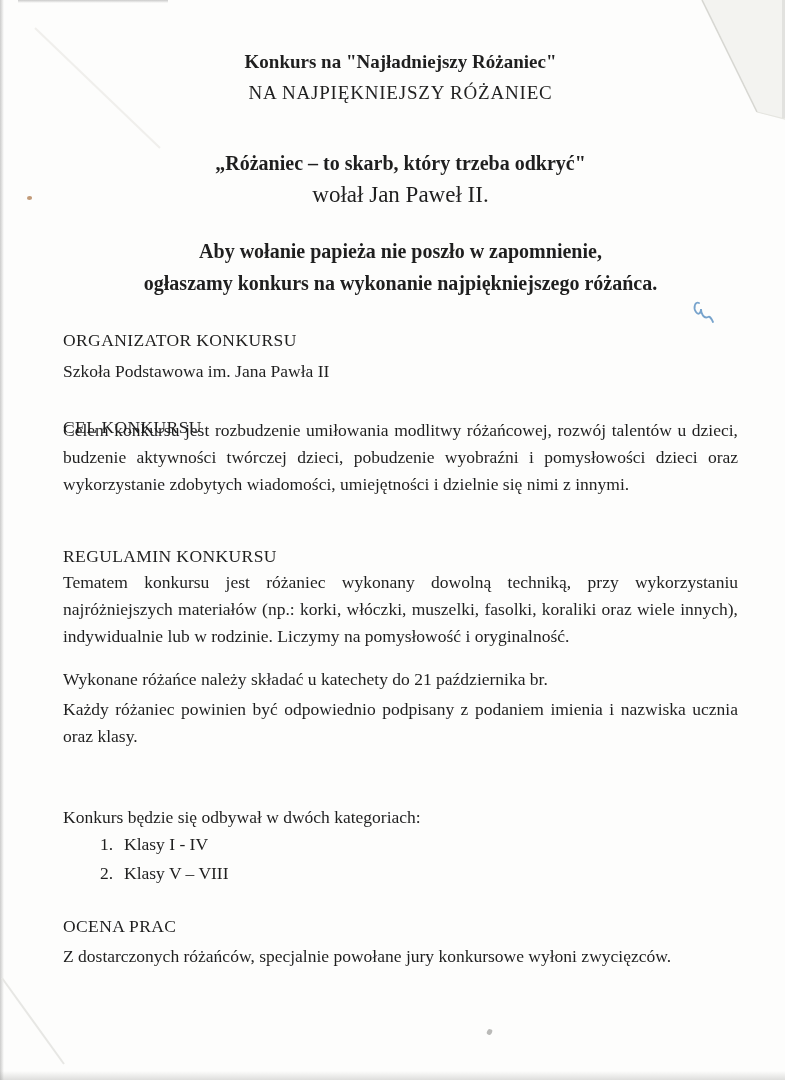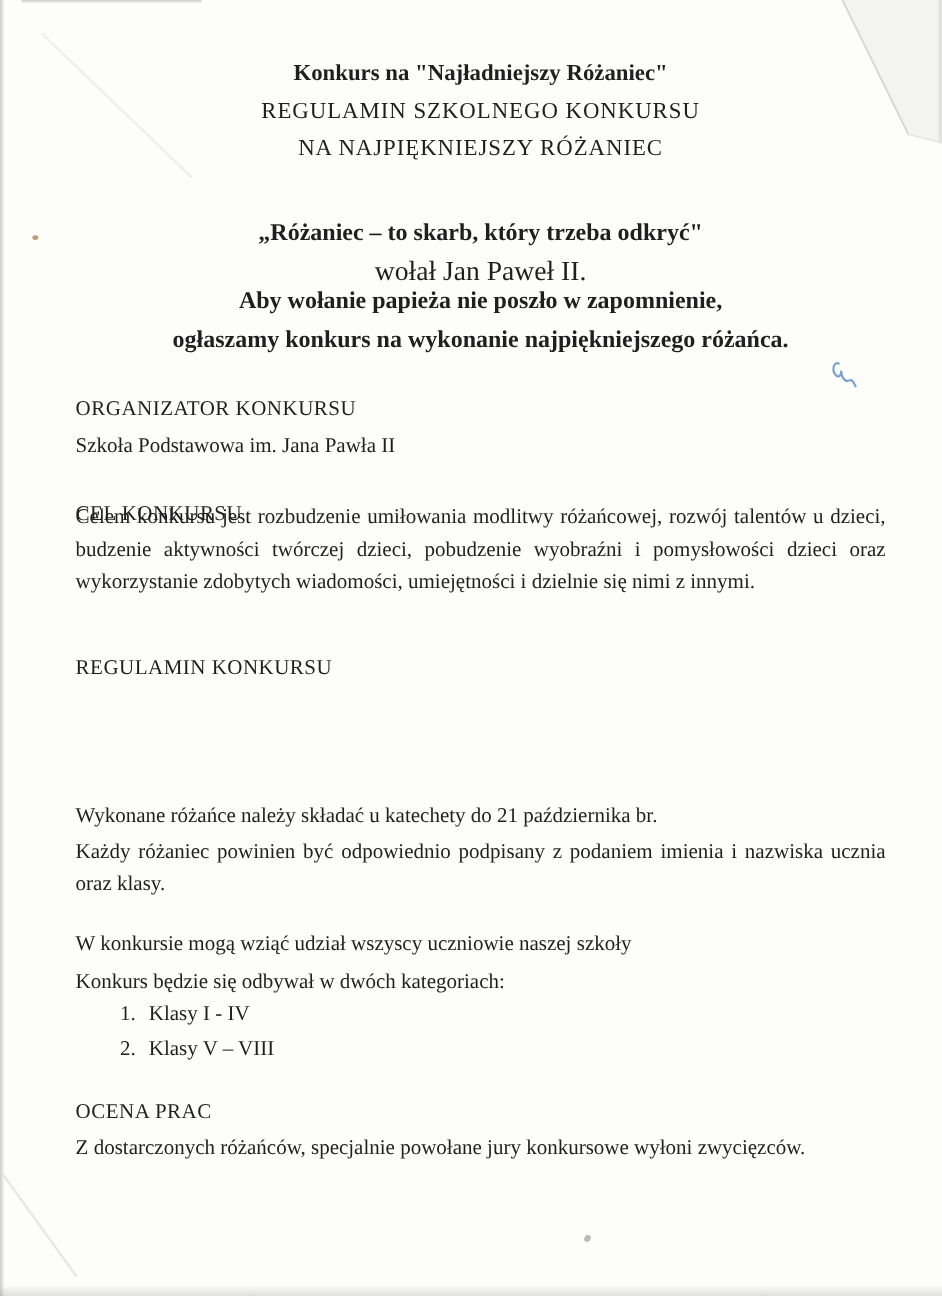--- a/index.html
+++ b/index.html
@@ -101,43 +101,42 @@
 
   <svg class="artifact-svg" style="left:690px; top:300px;" width="32" height="32" viewBox="0 0 32 32">
     <path d="M9,3 C5,1 3,8 6,12 C8,15 11,14 11,9 C11,14 14,19 18,17 C20,16 21,18 23,22" fill="none" stroke="#5f93c3" stroke-width="1.8" stroke-linecap="round" opacity="0.85"></path>
   </svg>
 
   <div class="speck-brown"></div>
   <div class="speck-gray"></div>
 
   <div class="abs center title-block">
     <div class="title-line tl-1">Konkurs na "Najładniejszy Różaniec"</div>
-    <div class="title-line tl-2">REGULAMIN SZKOLNEGO KONKURSU</div>
     <div class="title-line tl-3">NA NAJPIĘKNIEJSZY RÓŻANIEC</div>
     <div class="title-line tl-4">„Różaniec – to skarb, który trzeba odkryć"</div>
     <div class="title-line tl-5">wołał Jan Paweł II.</div>
   </div>
 
   <div class="abs center announcement">
     <div>Aby wołanie papieża nie poszło w zapomnienie,</div>
     <div>ogłaszamy konkurs na wykonanie najpiękniejszego różańca.</div>
   </div>
 
   <div class="abs heading organizer-heading">ORGANIZATOR KONKURSU</div>
   <div class="abs bodytext organizer-body">Szkoła Podstawowa im. Jana Pawła II</div>
 
   <div class="abs heading goal-heading">CEL KONKURSU</div>
   <div class="abs bodytext justify goal-body">Celem konkursu jest rozbudzenie umiłowania modlitwy różańcowej, rozwój talentów u dzieci, budzenie aktywności twórczej dzieci, pobudzenie wyobraźni i pomysłowości dzieci oraz wykorzystanie zdobytych wiadomości, umiejętności i dzielnie się nimi z innymi.</div>
 
   <div class="abs heading rules-heading">REGULAMIN KONKURSU</div>
+  <div class="abs bodytext justify rules-body">Tematem konkursu jest różaniec wykonany dowolną techniką, przy wykorzystaniu najróżniejszych materiałów (np.: korki, włóczki, muszelki, fasolki, koraliki oraz wiele innych), indywidualnie lub w rodzinie. Liczymy na pomysłowość i oryginalność.</div>
 
   <div class="abs bodytext submission-deadline">Wykonane różańce należy składać u katechety do 21 października br.</div>
   <div class="abs bodytext justify submission-signing">Każdy różaniec powinien być odpowiednio podpisany z podaniem imienia i nazwiska ucznia oraz klasy.</div>
 
-  <div class="abs bodytext participation-eligibility">W konkursie mogą wziąć udział wszyscy uczniowie naszej szkoły</div>
   <div class="abs bodytext participation-intro">Konkurs będzie się odbywał w dwóch kategoriach:</div>
   <div class="abs category-list">
     <div class="category-item">
       <span class="marker">1.</span><span>Klasy I - IV</span>
     </div>
     <div class="category-item">
       <span class="marker">2.</span><span>Klasy V – VIII</span>
     </div>
   </div>
 

